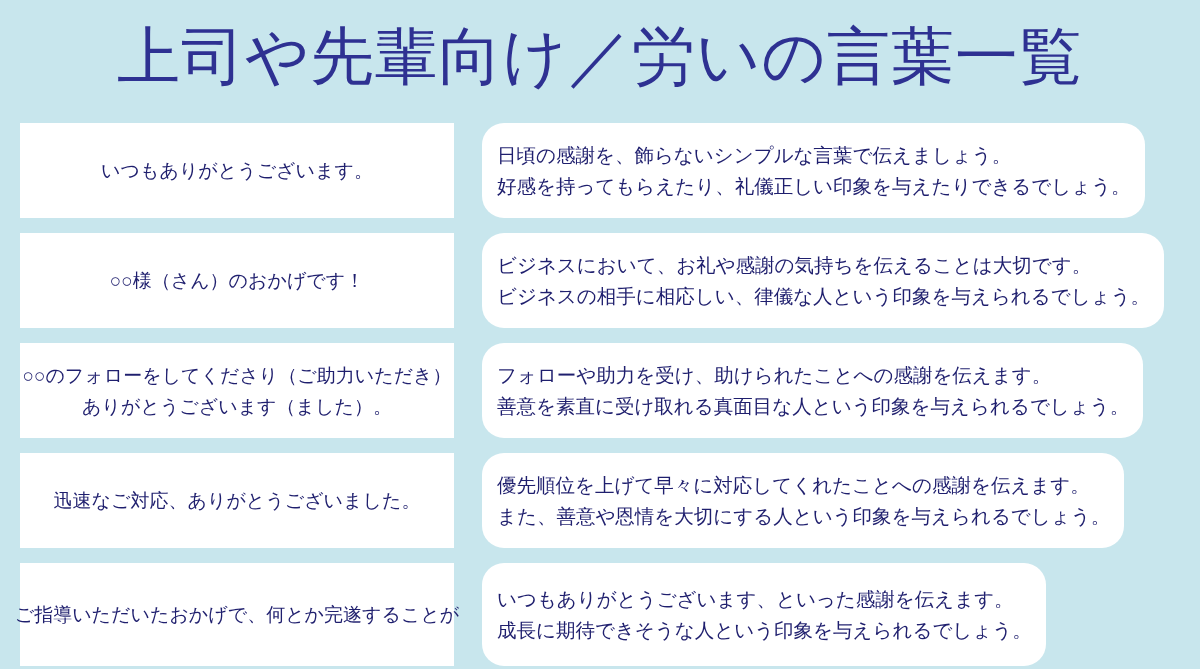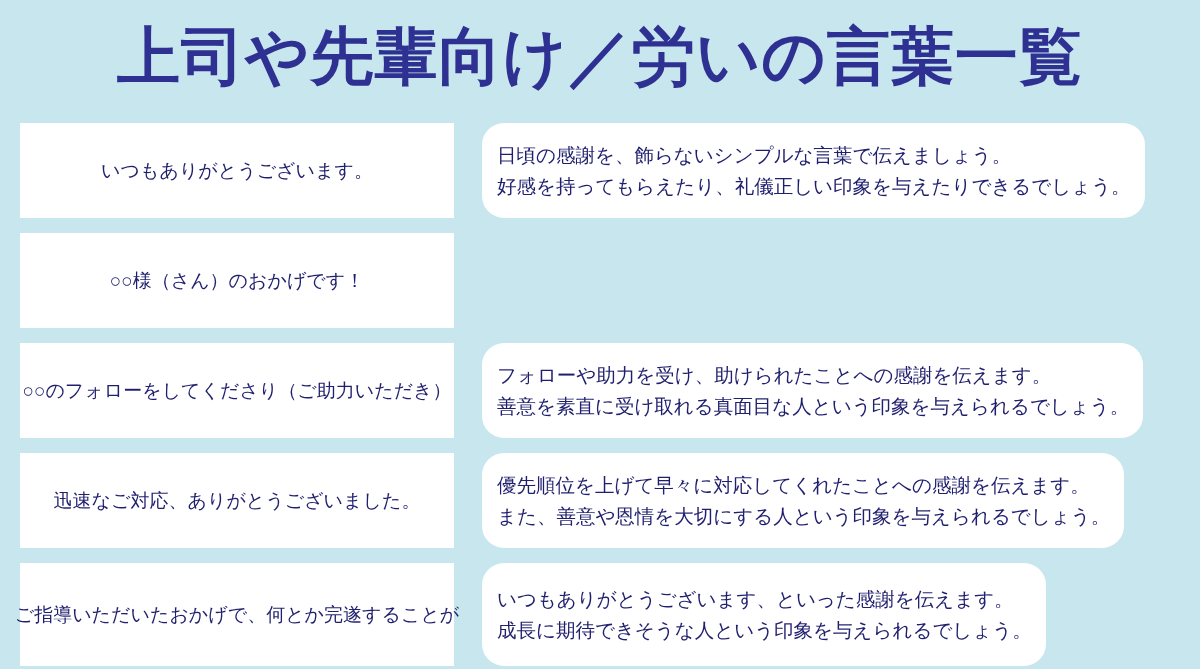--- a/index.html
+++ b/index.html
@@ -21,21 +21,21 @@
     box-sizing: border-box;
   }
   .title {
     position: absolute;
     left: 0;
     top: 8px;
     width: 1200px;
     text-align: center;
     color: #2e3192;
     font-size: 63px;
-    font-weight: bold;
+    font-weight: normal;
     letter-spacing: 1px;
     line-height: 96px;
     white-space: nowrap;
     font-family: "Liberation Sans", "DejaVu Sans", sans-serif;
   }
   .table {
     position: absolute;
     left: 20px;
     top: 123px;
     width: 973px;
@@ -112,25 +112,30 @@
         <div class="line">日頃の感謝を、飾らないシンプルな言葉で伝えましょう。</div>
         <div class="line">好感を持ってもらえたり、礼儀正しい印象を与えたりできるでしょう。</div>
       </div>
     </div>
 
     <div class="row">
       <div class="cell cell-phrase">
         <div class="line">○○様（さん）のおかげです！</div>
       </div>
       <div class="cell-gap"></div>
+      <div class="cell cell-desc">
+        <div class="line">ビジネスにおいて、お礼や感謝の気持ちを伝えることは大切です。</div>
+        <div class="line">ビジネスの相手に相応しい、律儀な人という印象を与えられるでしょう。</div>
+      </div>
     </div>
 
     <div class="row">
       <div class="cell cell-phrase two">
         <div class="line">○○のフォローをしてくださり（ご助力いただき）</div>
+        <div class="line">ありがとうございます（ました）。</div>
       </div>
       <div class="cell-gap"></div>
       <div class="cell cell-desc">
         <div class="line">フォローや助力を受け、助けられたことへの感謝を伝えます。</div>
         <div class="line">善意を素直に受け取れる真面目な人という印象を与えられるでしょう。</div>
       </div>
     </div>
 
     <div class="row">
       <div class="cell cell-phrase">

